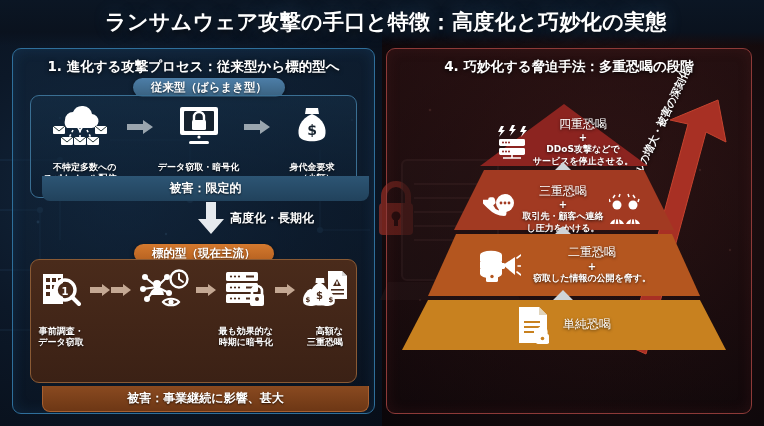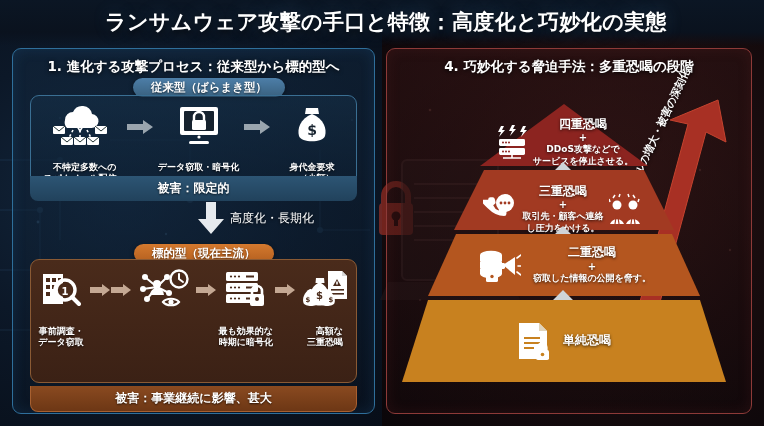--- a/index.html
+++ b/index.html
@@ -85,20 +85,21 @@
   #card-targeted {
     left:30px; top:259px; width:327px; height:124px;
     border:1px solid #8a5a34;
     background:linear-gradient(180deg, #4a2b1b, #3b2115);
   }
   .damage-bar {
     position:absolute; text-align:center; color:#fff;
     font-size:12px; font-weight:bold; padding:4px 0;
     border-radius:0 0 8px 8px;
     text-shadow:0 1px 2px rgba(0,0,0,.7);
+    margin-left:12px;
   }
   #damage-conventional {
     left:30px; top:176px; width:327px;
     background:linear-gradient(180deg,#2d5574,#21425c);
     border-radius:0 0 8px 8px;
   }
   #damage-targeted {
     left:30px; top:386px; width:327px;
     background:linear-gradient(180deg,#8a4a20,#6d3715);
     border:1px solid #a86030; border-top:none;
@@ -115,39 +116,39 @@
     text-align:right; line-height:1.25; white-space:pre-line;
     text-shadow:0 1px 2px rgba(0,0,0,.8);
   }
   .step-arrow {
     align-self:flex-start; margin-top:16px;
     display:flex; align-items:center; justify-content:center;
   }
 
   
   #transition { position:absolute; left:198px; top:202px; display:flex; align-items:center; gap:6px; }
-  #transition .t-label { color:#fff; font-size:12px; font-weight:normal; text-shadow:0 1px 3px rgba(0,0,0,.8); }
+  #transition .t-label { color:#fff; font-size:12px; font-weight:bold; text-shadow:0 1px 3px rgba(0,0,0,.8); }
 
   
   #pyramid { position:absolute; left:398px; top:98px; width:330px; height:312px; }
   .tier {
     position:absolute; display:flex; align-items:center; justify-content:center;
     color:#fff; text-shadow:0 1px 3px rgba(0,0,0,.75);
   }
   .tier-inner { display:flex; align-items:center; gap:8px; }
   .tier-icon { flex:none; display:flex; align-items:center; justify-content:center; }
   .tier-text { text-align:center; }
-  .tier-head { font-size:12px; font-weight:bold; line-height:1.3; }
+  .tier-head { font-size:12px; font-weight:normal; line-height:1.3; }
   .tier-plus { font-size:10px; font-weight:bold; line-height:1.2; }
   .tier-desc { font-size:9px; font-weight:bold; line-height:1.3; white-space:pre-line; }
 
   #tier4 { left:82px; top:6px; width:168px; height:62px; }
   #tier3 { left:56px; top:72px; width:220px; height:60px; }
   #tier2 { left:30px; top:136px; width:272px; height:62px; }
-  #tier1 { left:4px; top:202px; width:324px; height:82px; }
+  #tier1 { left:4px; top:202px; width:324px; height:50px; }
 
   .tier-up-arrow { position:absolute; left:50%; transform:translateX(-50%); }
 
   #side-arrow { position:absolute; left:228px; top:-2px; width:102px; height:278px; }
   #side-arrow-text {
     position:absolute; left:222px; top:108px;
     color:#fff; font-size:10.5px; font-weight:bold; white-space:nowrap;
     transform:rotate(-65deg); transform-origin:left center;
     text-shadow:0 1px 3px rgba(0,0,0,.8);
   }

